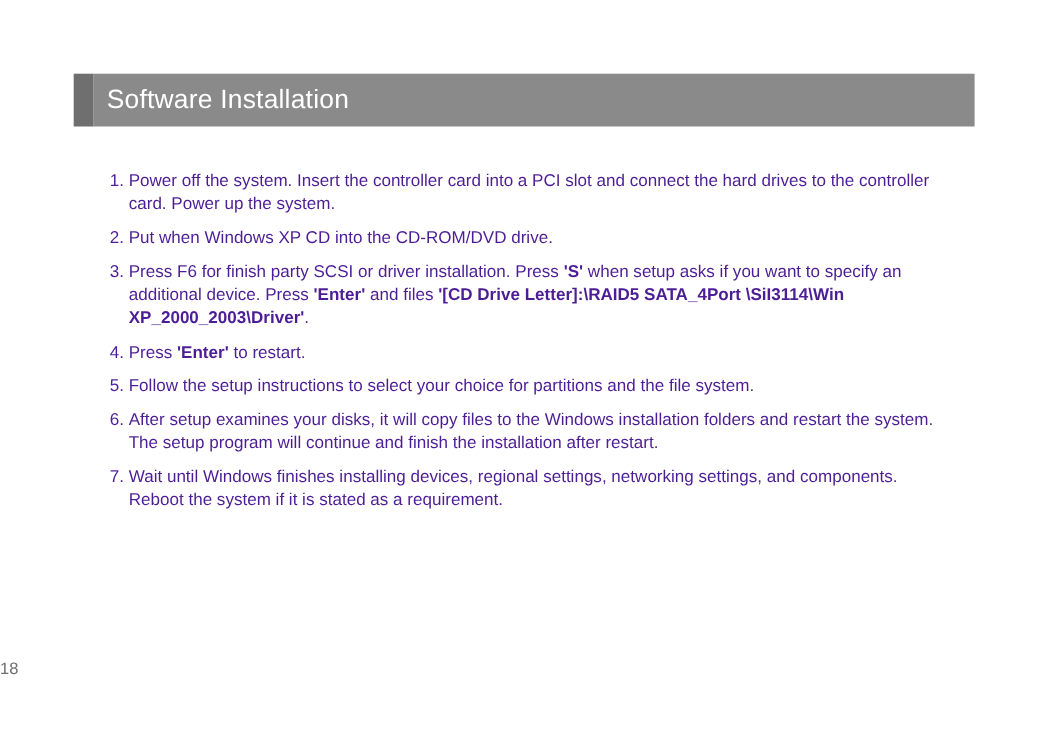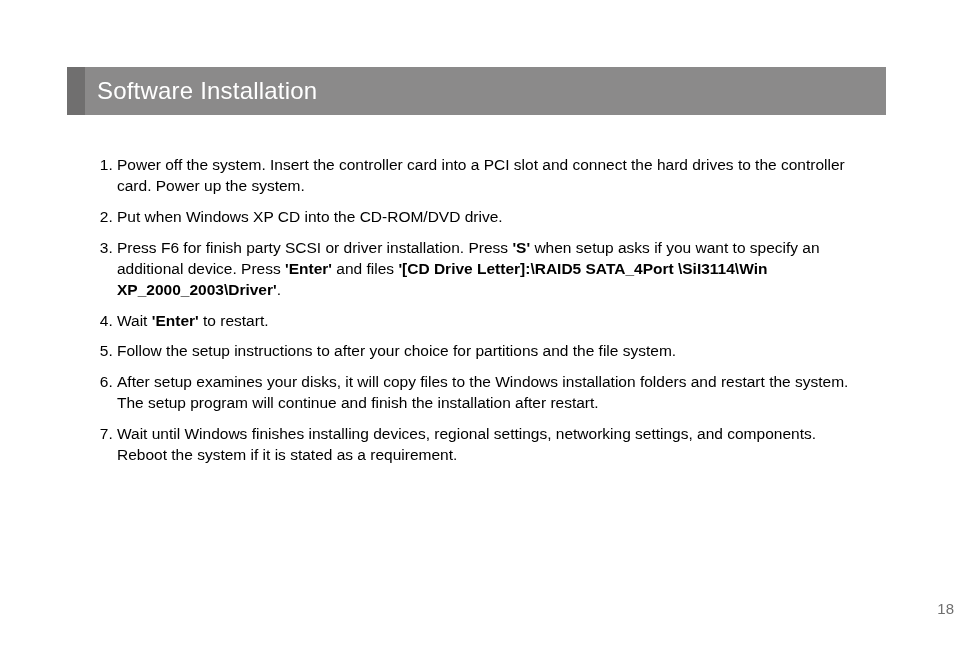--- a/index.html
+++ b/index.html
@@ -57,33 +57,33 @@
     margin-bottom: 12px;
   }
   ol.steps {
     margin: 0;
     padding: 0 0 0 20px;
     list-style: decimal;
   }
   ol.steps li {
     font-size: 15.5px;
     line-height: 1.35;
-    color: #000000;
+    color: #4c1d95;
     margin-bottom: 10px;
     font-weight: 300;
   }
   ol.steps li .b {
     font-weight: 700;
   }
   .page-number {
     position: absolute;
     left: 0;
     width: 954px;
     bottom: 48px;
-    text-align: right;
+    text-align: left;
     font-size: 15px;
     color: #6f6f6f;
     font-weight: 300;
   }
 </style>
 </head>
 <body>
 
 <div class="page">
 
@@ -92,22 +92,22 @@
     <div class="banner">
       <span class="banner-title">Software Installation</span>
     </div>
   </div>
 
   <div class="content">
     <ol class="steps">
         <li><span>Power off the system. Insert the controller card into a PCI slot and connect the hard drives to the controller card. Power up the system.</span></li>
         <li><span>Put when Windows XP CD into the CD-ROM/DVD drive.</span></li>
         <li><span>Press F6 for finish party SCSI or driver installation. Press </span><span class="b">'S'</span><span> when setup asks if you want to specify an additional device. Press </span><span class="b">'Enter'</span><span> and files </span><span class="b">'[CD Drive Letter]:\RAID5 SATA_4Port \SiI3114\Win XP_2000_2003\Driver'</span><span>.</span></li>
-        <li><span>Wait </span><span class="b">'Enter'</span><span> to restart.</span></li>
-        <li><span>Follow the setup instructions to after your choice for partitions and the file system.</span></li>
+        <li><span>Press </span><span class="b">'Enter'</span><span> to restart.</span></li>
+        <li><span>Follow the setup instructions to select your choice for partitions and the file system.</span></li>
         <li><span>After setup examines your disks, it will copy files to the Windows installation folders and restart the system. The setup program will continue and finish the installation after restart.</span></li>
         <li><span>Wait until Windows finishes installing devices, regional settings, networking settings, and components.  Reboot the system if it is stated as a requirement.</span></li>
       </ol>
   </div>
 
   <div class="page-number">18</div>
 
 </div>
 
 </body></html>

